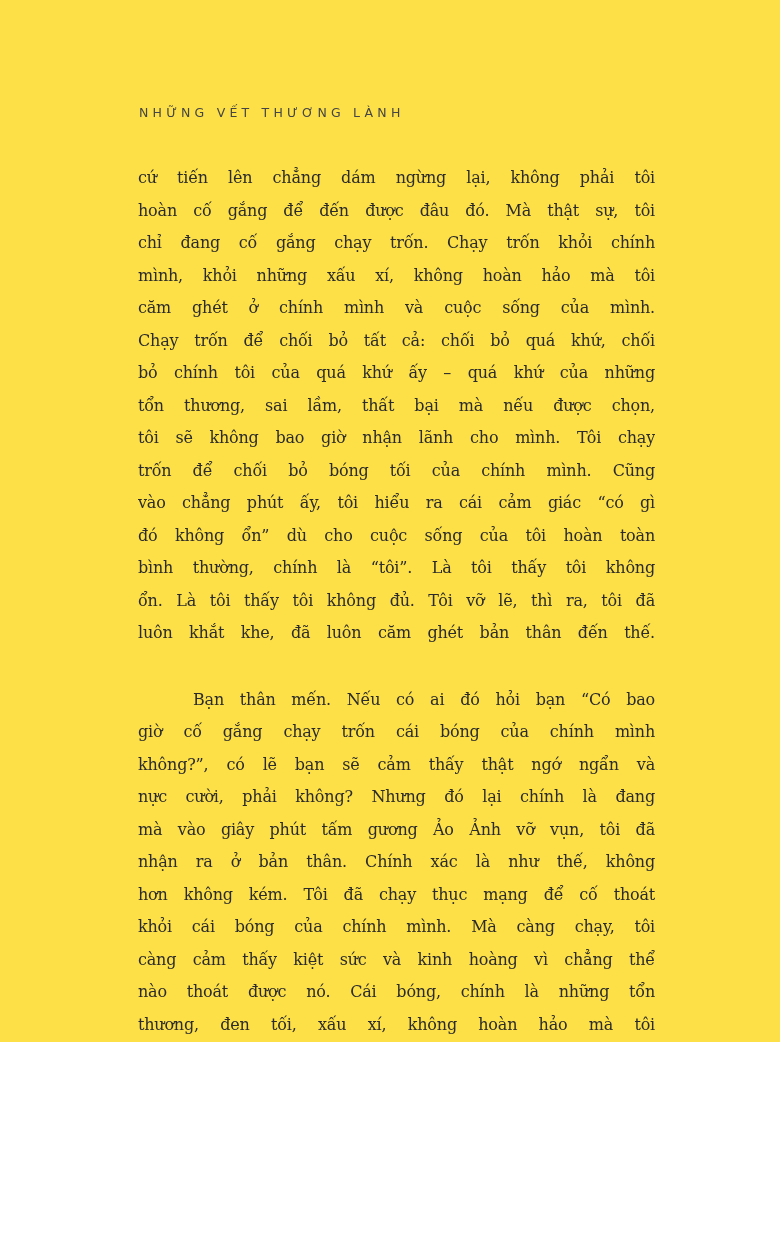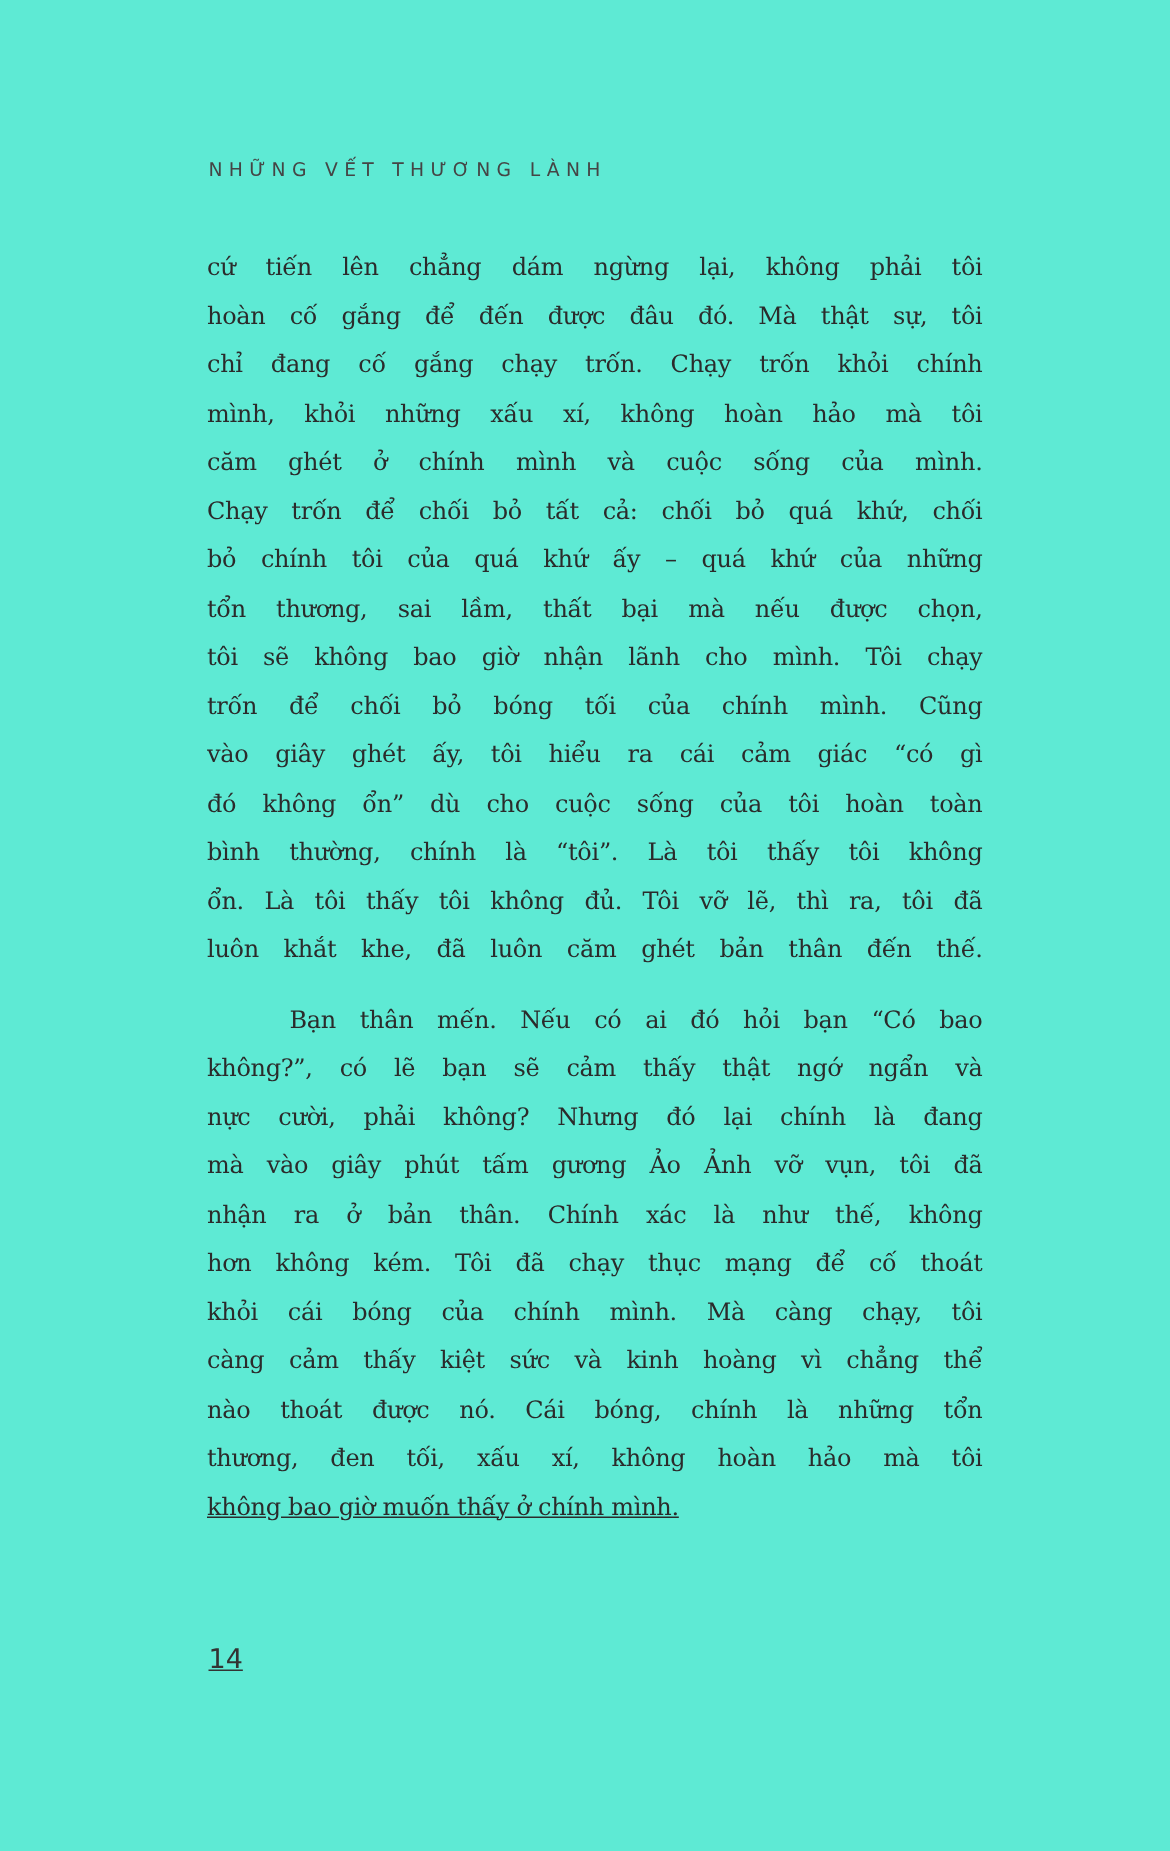--- a/index.html
+++ b/index.html
@@ -1,21 +1,21 @@
 <!DOCTYPE html>
 <html><head>
 <meta charset="utf-8">
 <style>
   * { margin: 0; padding: 0; box-sizing: border-box; }
   html, body { background: #ffffff; }
   .page {
     position: relative;
     width: 780px;
-    height: 1234px;
-    background: #5eead4;
+    height: 1042px;
+    background: #fde047;
     font-family: "DejaVu Serif", serif;
     color: #2b2b2b;
     overflow: hidden;
   }
   .running-header {
     position: absolute;
     left: 139px;
     top: 105px;
     font-family: "DejaVu Sans", sans-serif;
     font-size: 12.5px;
@@ -23,21 +23,21 @@
     color: #454545;
     white-space: nowrap;
   }
   .body-text {
     position: absolute;
     left: 138px;
     top: 162px;
     width: 517px;
   }
   .paragraph { margin: 0; }
-  .paragraph + .paragraph { margin-top: 14px; }
+  .paragraph + .paragraph { margin-top: 34px; }
   .line {
     height: 32.5px;
     line-height: 32.5px;
     font-size: 16px;
     letter-spacing: -0.2px;
     text-align: justify;
     text-align-last: justify;
     overflow: hidden;
     white-space: normal;
   }
@@ -64,28 +64,29 @@
         <div class="line">cứ tiến lên chẳng dám ngừng lại, không phải tôi</div>
         <div class="line">hoàn cố gắng để đến được đâu đó. Mà thật sự, tôi</div>
         <div class="line">chỉ đang cố gắng chạy trốn. Chạy trốn khỏi chính</div>
         <div class="line">mình, khỏi những xấu xí, không hoàn hảo mà tôi</div>
         <div class="line">căm ghét ở chính mình và cuộc sống của mình.</div>
         <div class="line">Chạy trốn để chối bỏ tất cả: chối bỏ quá khứ, chối</div>
         <div class="line">bỏ chính tôi của quá khứ ấy – quá khứ của những</div>
         <div class="line">tổn thương, sai lầm, thất bại mà nếu được chọn,</div>
         <div class="line">tôi sẽ không bao giờ nhận lãnh cho mình. Tôi chạy</div>
         <div class="line">trốn để chối bỏ bóng tối của chính mình. Cũng</div>
-        <div class="line">vào giây ghét ấy, tôi hiểu ra cái cảm giác “có gì</div>
+        <div class="line">vào chẳng phút ấy, tôi hiểu ra cái cảm giác “có gì</div>
         <div class="line">đó không ổn” dù cho cuộc sống của tôi hoàn toàn</div>
         <div class="line">bình thường, chính là “tôi”. Là tôi thấy tôi không</div>
         <div class="line">ổn. Là tôi thấy tôi không đủ. Tôi vỡ lẽ, thì ra, tôi đã</div>
         <div class="line">luôn khắt khe, đã luôn căm ghét bản thân đến thế.</div>
       </div>
       <div class="paragraph">
         <div class="line indent">Bạn thân mến. Nếu có ai đó hỏi bạn “Có bao</div>
+        <div class="line">giờ cố gắng chạy trốn cái bóng của chính mình</div>
         <div class="line">không?”, có lẽ bạn sẽ cảm thấy thật ngớ ngẩn và</div>
         <div class="line">nực cười, phải không? Nhưng đó lại chính là đang</div>
         <div class="line">mà vào giây phút tấm gương Ảo Ảnh vỡ vụn, tôi đã</div>
         <div class="line">nhận ra ở bản thân. Chính xác là như thế, không</div>
         <div class="line">hơn không kém. Tôi đã chạy thục mạng để cố thoát</div>
         <div class="line">khỏi cái bóng của chính mình. Mà càng chạy, tôi</div>
         <div class="line">càng cảm thấy kiệt sức và kinh hoàng vì chẳng thể</div>
         <div class="line">nào thoát được nó. Cái bóng, chính là những tổn</div>
         <div class="line">thương, đen tối, xấu xí, không hoàn hảo mà tôi</div>
         <div class="line no-justify">không bao giờ muốn thấy ở chính mình.</div>

